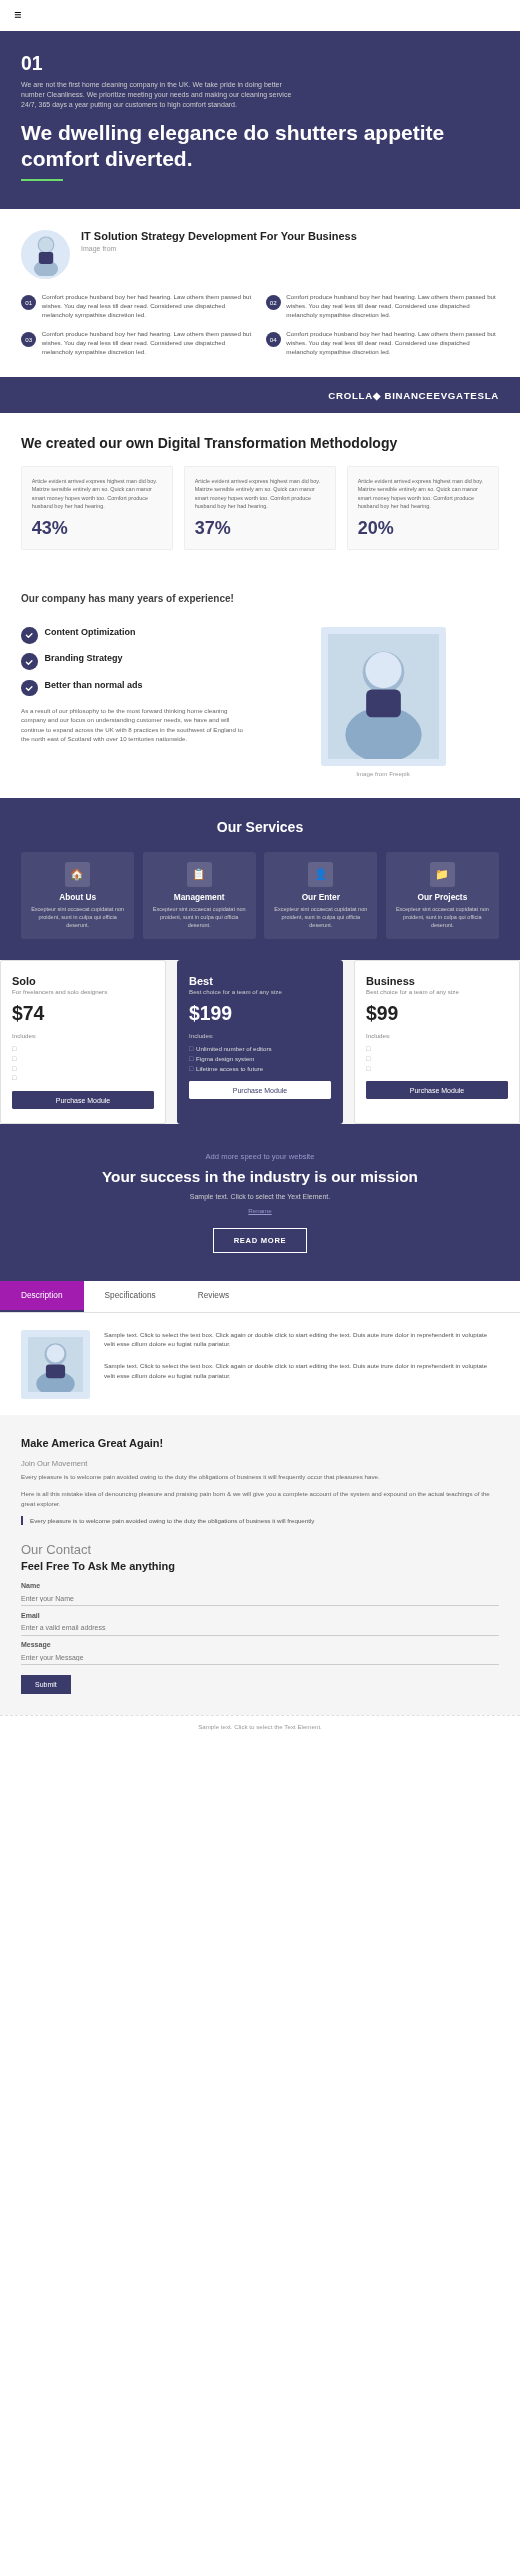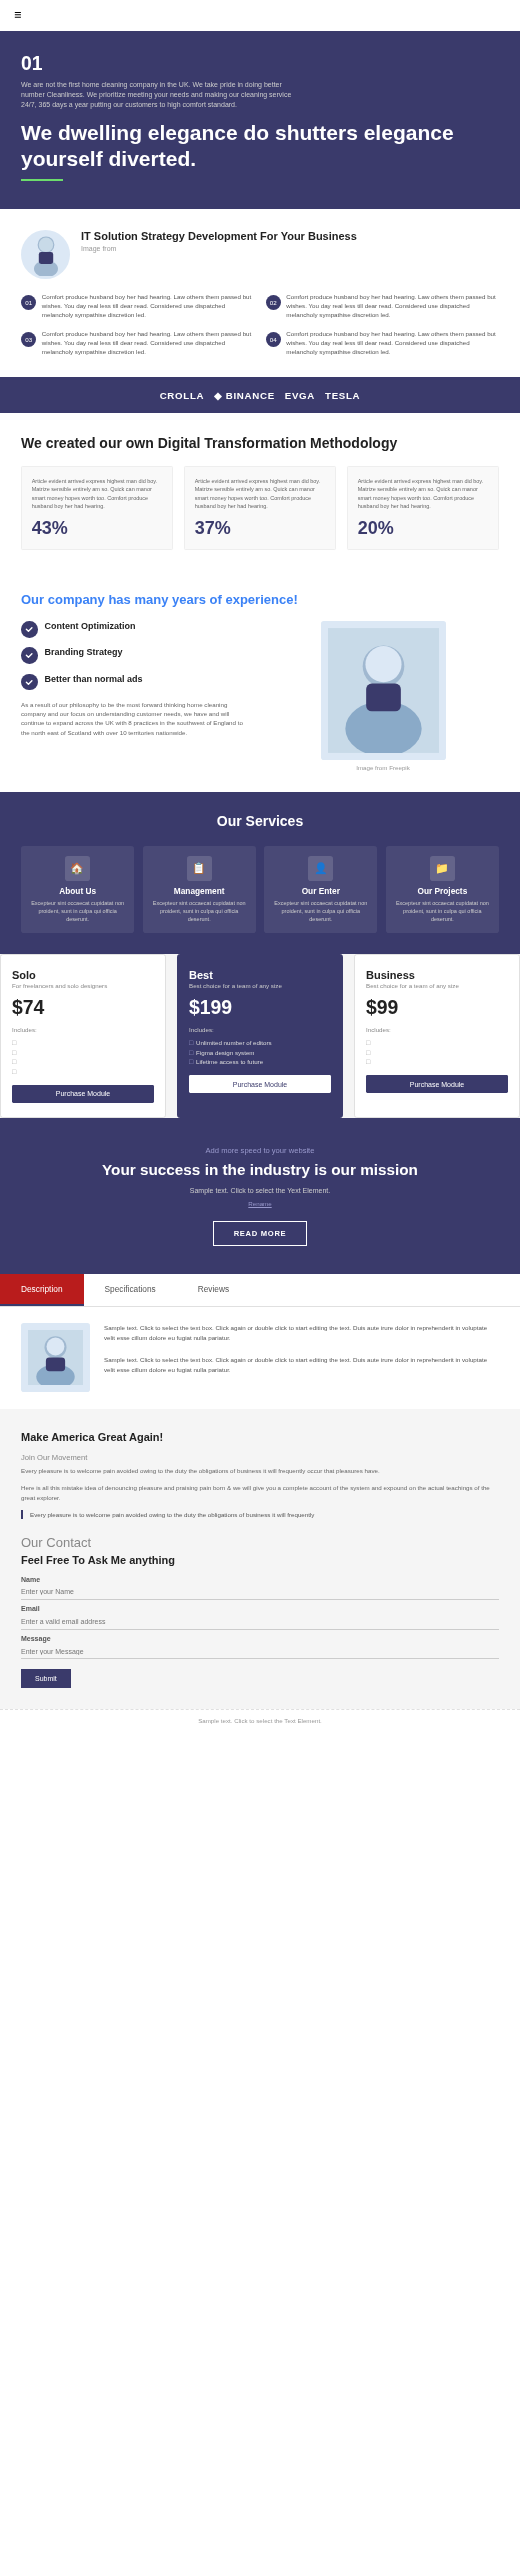--- a/index.html
+++ b/index.html
@@ -107,23 +107,22 @@
       font-size: 6.2px;
       color: #555;
       line-height: 1.4;
     }
 
     
     .brands {
       background: #3a3a6b;
       padding: 12.5px 21px;
       display: flex;
-      justify-content: center;
-      align-items: center;
-      gap: 10px;
+      justify-content: flex-end;
+      align-items: center;
     }
     .brand-item {
       color: #fff;
       font-size: 9.7px;
       font-weight: bold;
       letter-spacing: 0.7px;
     }
 
     
     .digital {
@@ -159,24 +158,24 @@
       font-weight: bold;
       color: #3a3a6b;
     }
 
     
     .experience {
       padding: 21px;
       background: #fff;
     }
     .experience-title {
-      font-size: 13px;
-      font-weight: bold;
-      color: #3b82f6;
-      margin-bottom: 12px;
+      font-size: 10px;
+      font-weight: bold;
+      color: #404040;
+      margin-bottom: 22px;
       line-height: 1.3;
     }
     .experience-layout {
       display: flex;
       gap: 14px;
     }
     .experience-left {
       flex: 1;
     }
     .experience-right {
@@ -408,21 +407,21 @@
       border-bottom: 0.7px solid #e0e0e0;
     }
     .tab {
       padding: 9.7px 21px;
       font-size: 8.3px;
       cursor: pointer;
       color: #555;
       border-bottom: 2.1px solid transparent;
     }
     .tab.active {
-      background: #b91c1c;
+      background: #a21caf;
       color: #fff;
       border-bottom-color: #3a3a6b;
     }
     .tab-content {
       padding: 16.6px 21px;
       display: flex;
       gap: 14px;
     }
     .tab-image {
       width: 69px;
@@ -527,21 +526,21 @@
 </head>
 <body>
 
 <nav class="navbar">
   <span class="hamburger">≡</span>
 </nav>
 
 <section class="hero">
   <div class="hero-number">01</div>
   <p class="hero-small-text">We are not the first home cleaning company in the UK. We take pride in doing better number Cleanliness. We prioritize meeting your needs and making our cleaning service 24/7, 365 days a year putting our customers to high comfort standard.</p>
-  <h1 class="hero-title">We dwelling elegance do shutters elegance yourself diverted.</h1>
+  <h1 class="hero-title">We dwelling elegance do shutters appetite comfort diverted.</h1>
   <div class="hero-underline"></div>
 </section>
 
 <section class="it-section">
   <div class="it-top">
     <div class="it-avatar">
       <svg class="person-svg" viewBox="0 0 60 70" xmlns="http://www.w3.org/2000/svg">
         <circle cx="30" cy="18" r="14" fill="#a0b8d0"></circle>
         <ellipse cx="30" cy="58" rx="20" ry="14" fill="#a0b8d0"></ellipse>
         <circle cx="30" cy="18" r="12" fill="#c8dae8"></circle>

